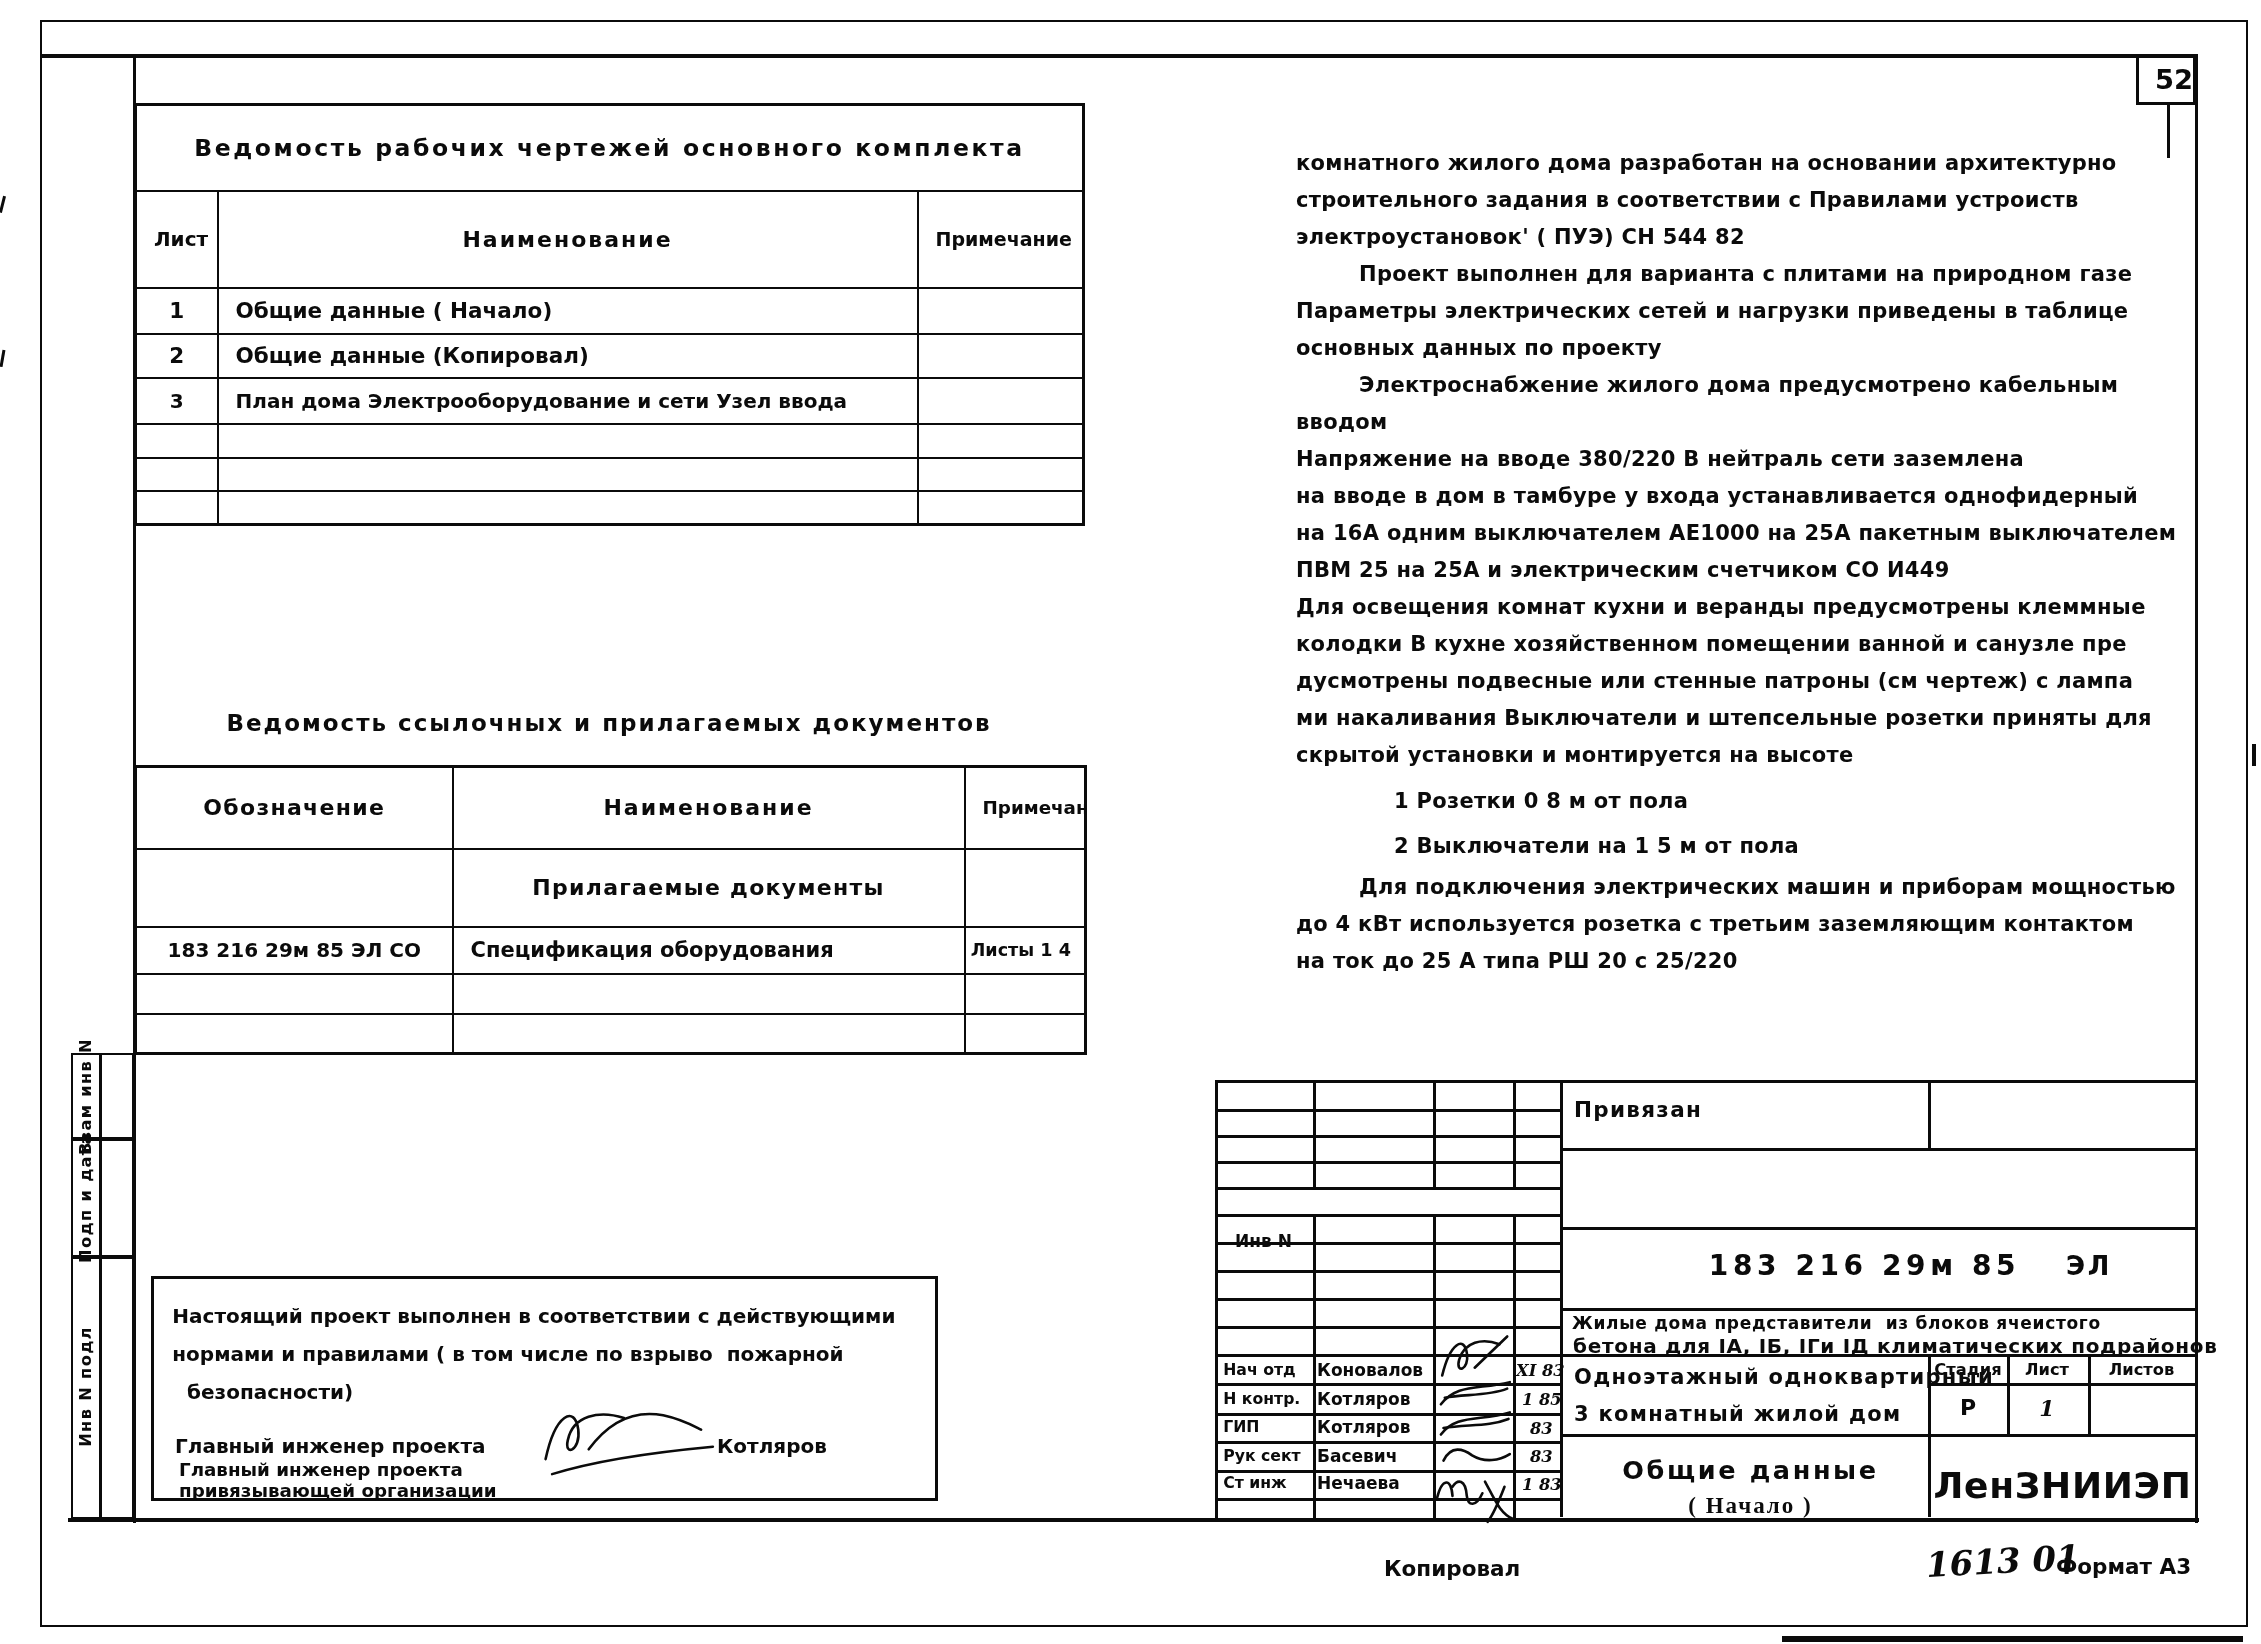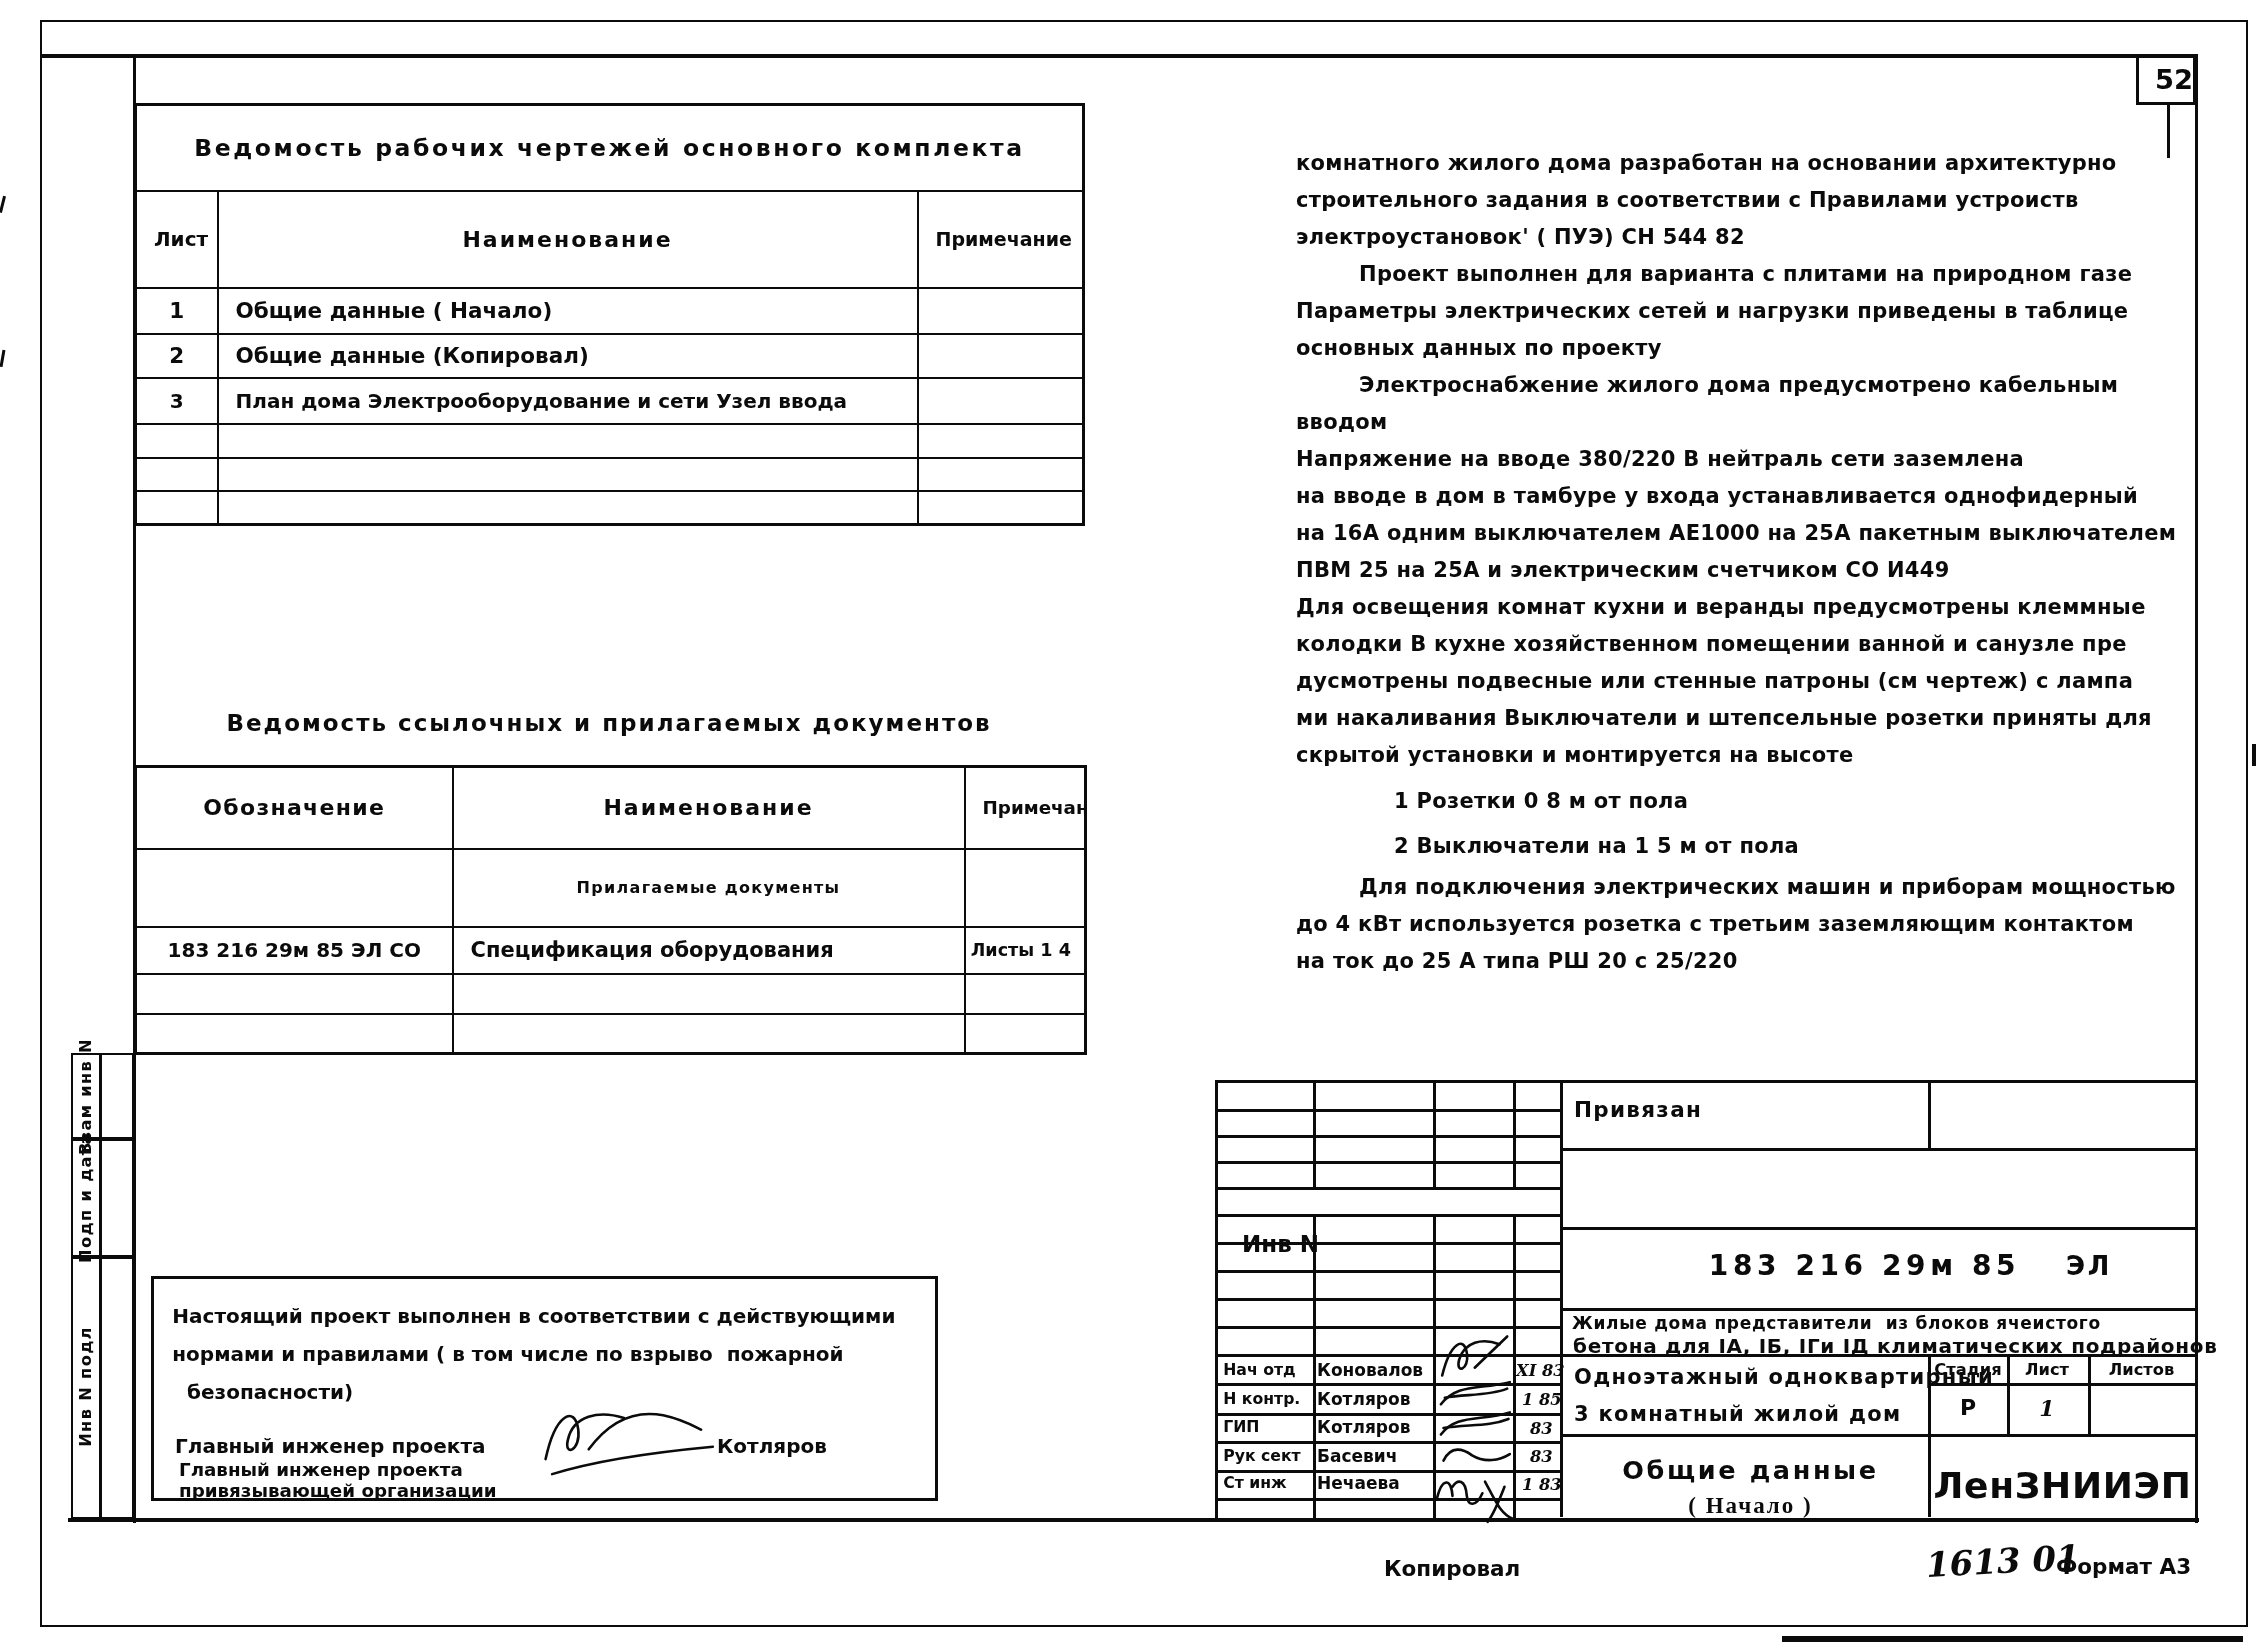--- a/index.html
+++ b/index.html
@@ -112,21 +112,21 @@
         <col style="width:121px">
       </colgroup>
     <tbody>
         <tr style="height:82px;">
       <td class="c" style="font-size:22px;letter-spacing:1.3px;">Обозначение</td>
       <td class="c" style="font-size:22px;letter-spacing:2px;">Наименование</td>
       <td class="c" style="font-size:18.3px;">Примечание</td>
     </tr>
     <tr style="height:78px;">
       <td></td>
-      <td class="c" style="font-size:16px;letter-spacing:1.3px;">Прилагаемые документы</td>
+      <td class="c" style="font-size:22px;letter-spacing:1.3px;">Прилагаемые документы</td>
       <td></td>
     </tr>
     <tr style="height:47px;">
       <td class="c" style="font-size:20px;">183 216 29м 85 ЭЛ СО</td>
       <td style="font-size:21px;">Спецификация оборудования</td>
       <td style="font-size:17.6px;padding:0 5.2px;">Листы 1   4</td>
     </tr>
     <tr style="height:40px;">
       <td></td>
       <td></td>
@@ -222,21 +222,21 @@
     <div class="hl" style="left:0;top:387px;width:345px;"></div>
     <div class="hl" style="left:0;top:415px;width:345px;"></div>
 
     <div class="hl" style="left:342px;top:65px;width:635px;"></div>
     <div class="hl" style="left:342px;top:144px;width:635px;height:3.3px;"></div>
     <div class="hl" style="left:342px;top:225px;width:635px;height:3.3px;"></div>
     <div class="hl" style="left:0;top:271px;width:977px;height:3.3px;"></div>
     <div class="hl" style="left:710px;top:300px;width:267px;"></div>
     <div class="hl" style="left:342px;top:351px;width:635px;height:3.3px;"></div>
 
-    <div class="txt b" style="left:24px;top:148px;font-size:23px;">Инв N</div>
+    <div class="txt b" style="left:17px;top:148px;font-size:17px;">Инв N</div>
     <div class="txt b" style="left:356px;top:14.4px;font-size:21.5px;letter-spacing:1.3px;">Привязан</div>
     <div class="txt b" style="left:418px;top:166px;width:457px;text-align:center;font-size:28px;letter-spacing:4.6px;">183 216 29м 85</div>
     <div class="txt b" style="left:819px;top:168px;width:104px;text-align:center;font-size:26px;letter-spacing:2.6px;">ЭЛ</div>
     <div class="txt b" style="left:354px;top:230px;font-size:17px;letter-spacing:0.7px;">Жилые дома представители  из блоков ячеистого</div>
     <div class="txt b" style="left:355px;top:251px;font-size:20px;letter-spacing:0.7px;">бетона для IА, IБ, IГи IД климатических подрайонов</div>
     <div class="txt b" style="left:356px;top:282px;font-size:21px;letter-spacing:1.3px;">Одноэтажный одноквартирный</div>
     <div class="txt b" style="left:356px;top:319px;font-size:21px;letter-spacing:1.3px;">3 комнатный жилой дом</div>
     <div class="txt b" style="left:710px;top:277px;width:80px;text-align:center;font-size:16.3px;">Стадия</div>
     <div class="txt b" style="left:789px;top:277px;width:80px;text-align:center;font-size:16.3px;">Лист</div>
     <div class="txt b" style="left:870px;top:277px;width:107px;text-align:center;font-size:16.3px;">Листов</div>

